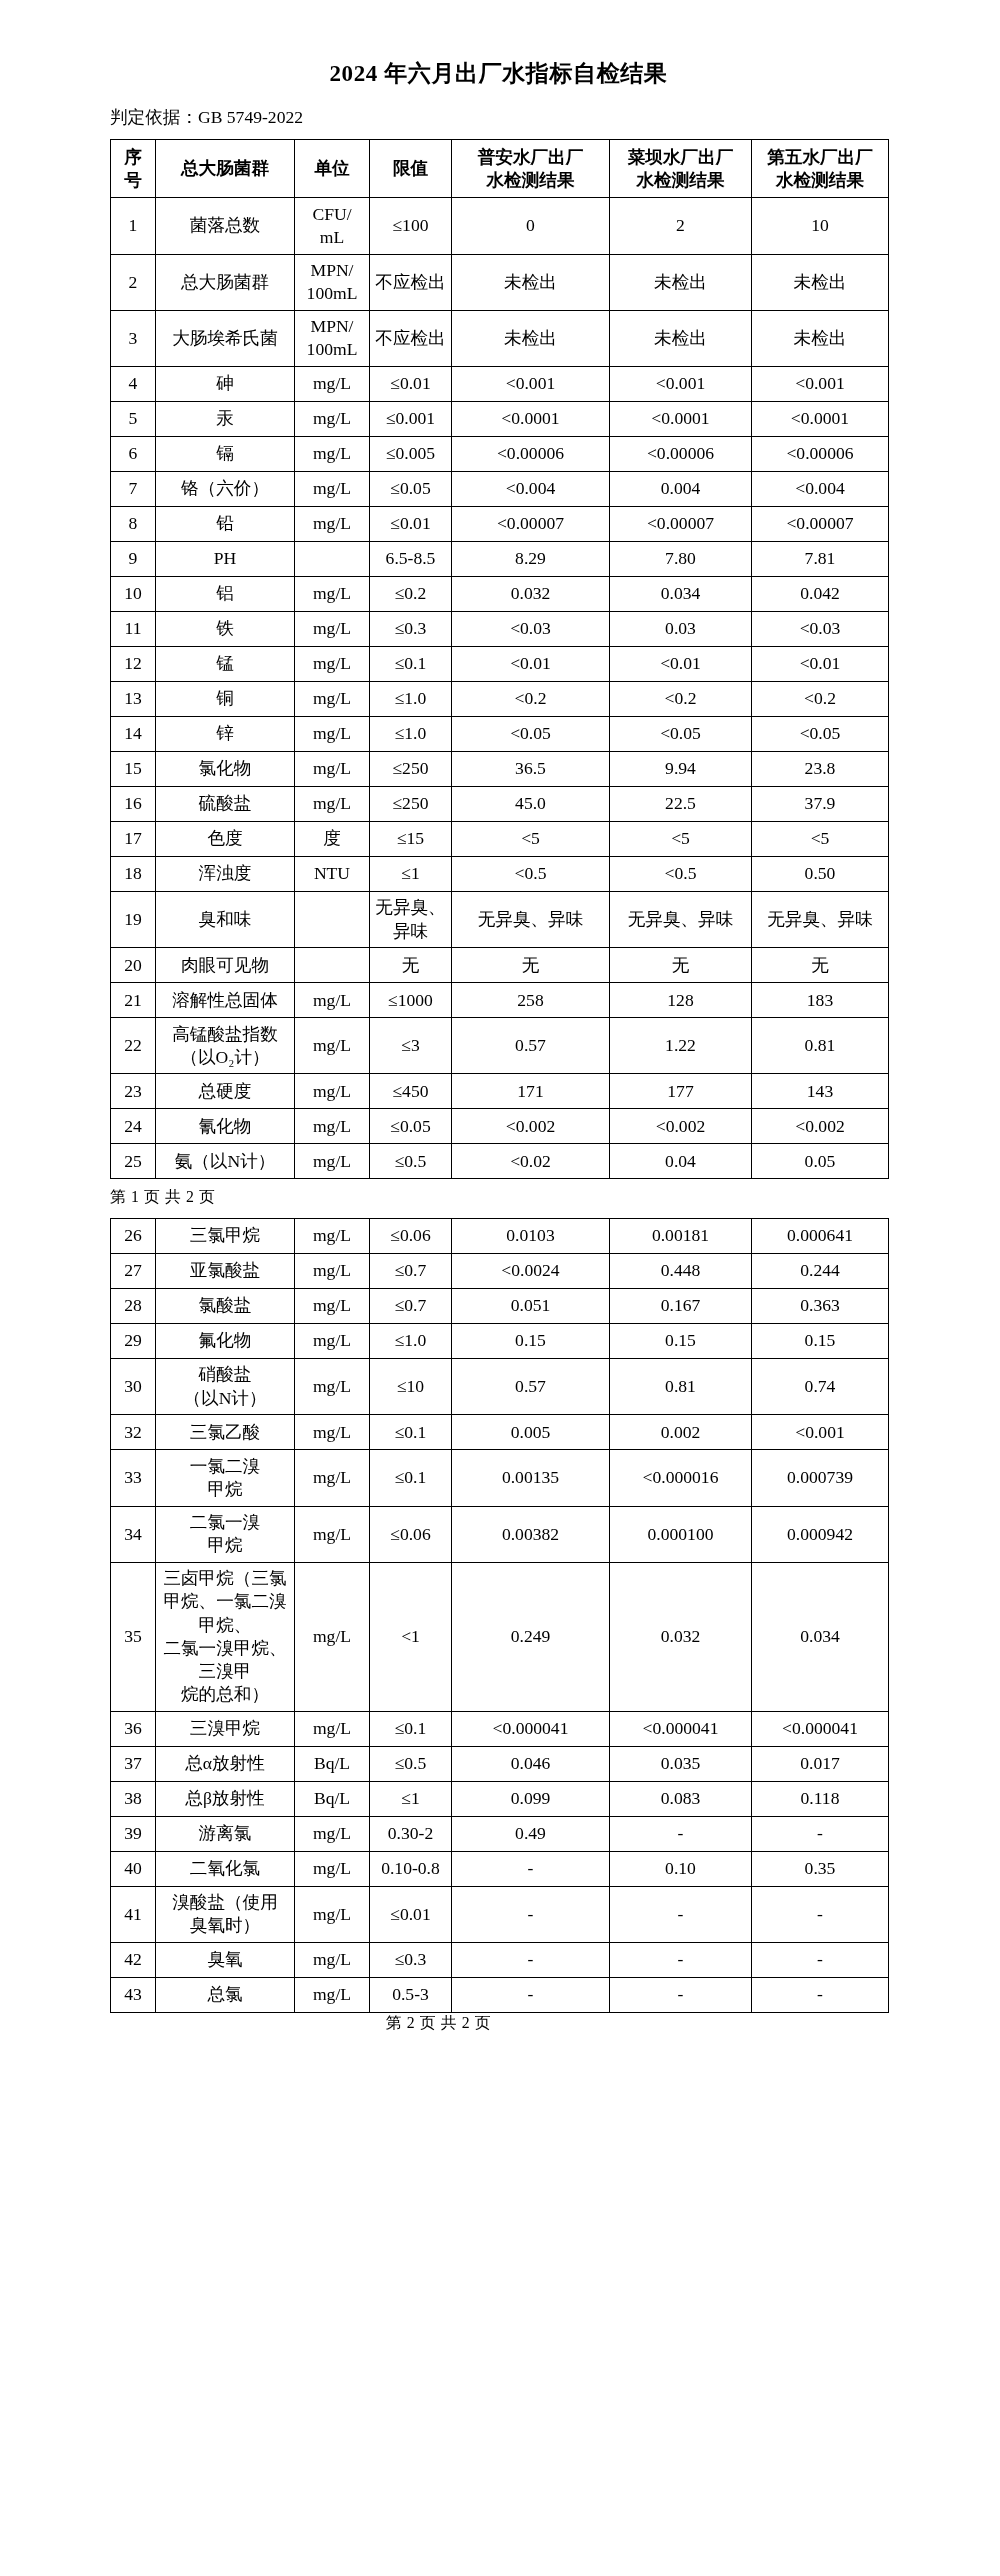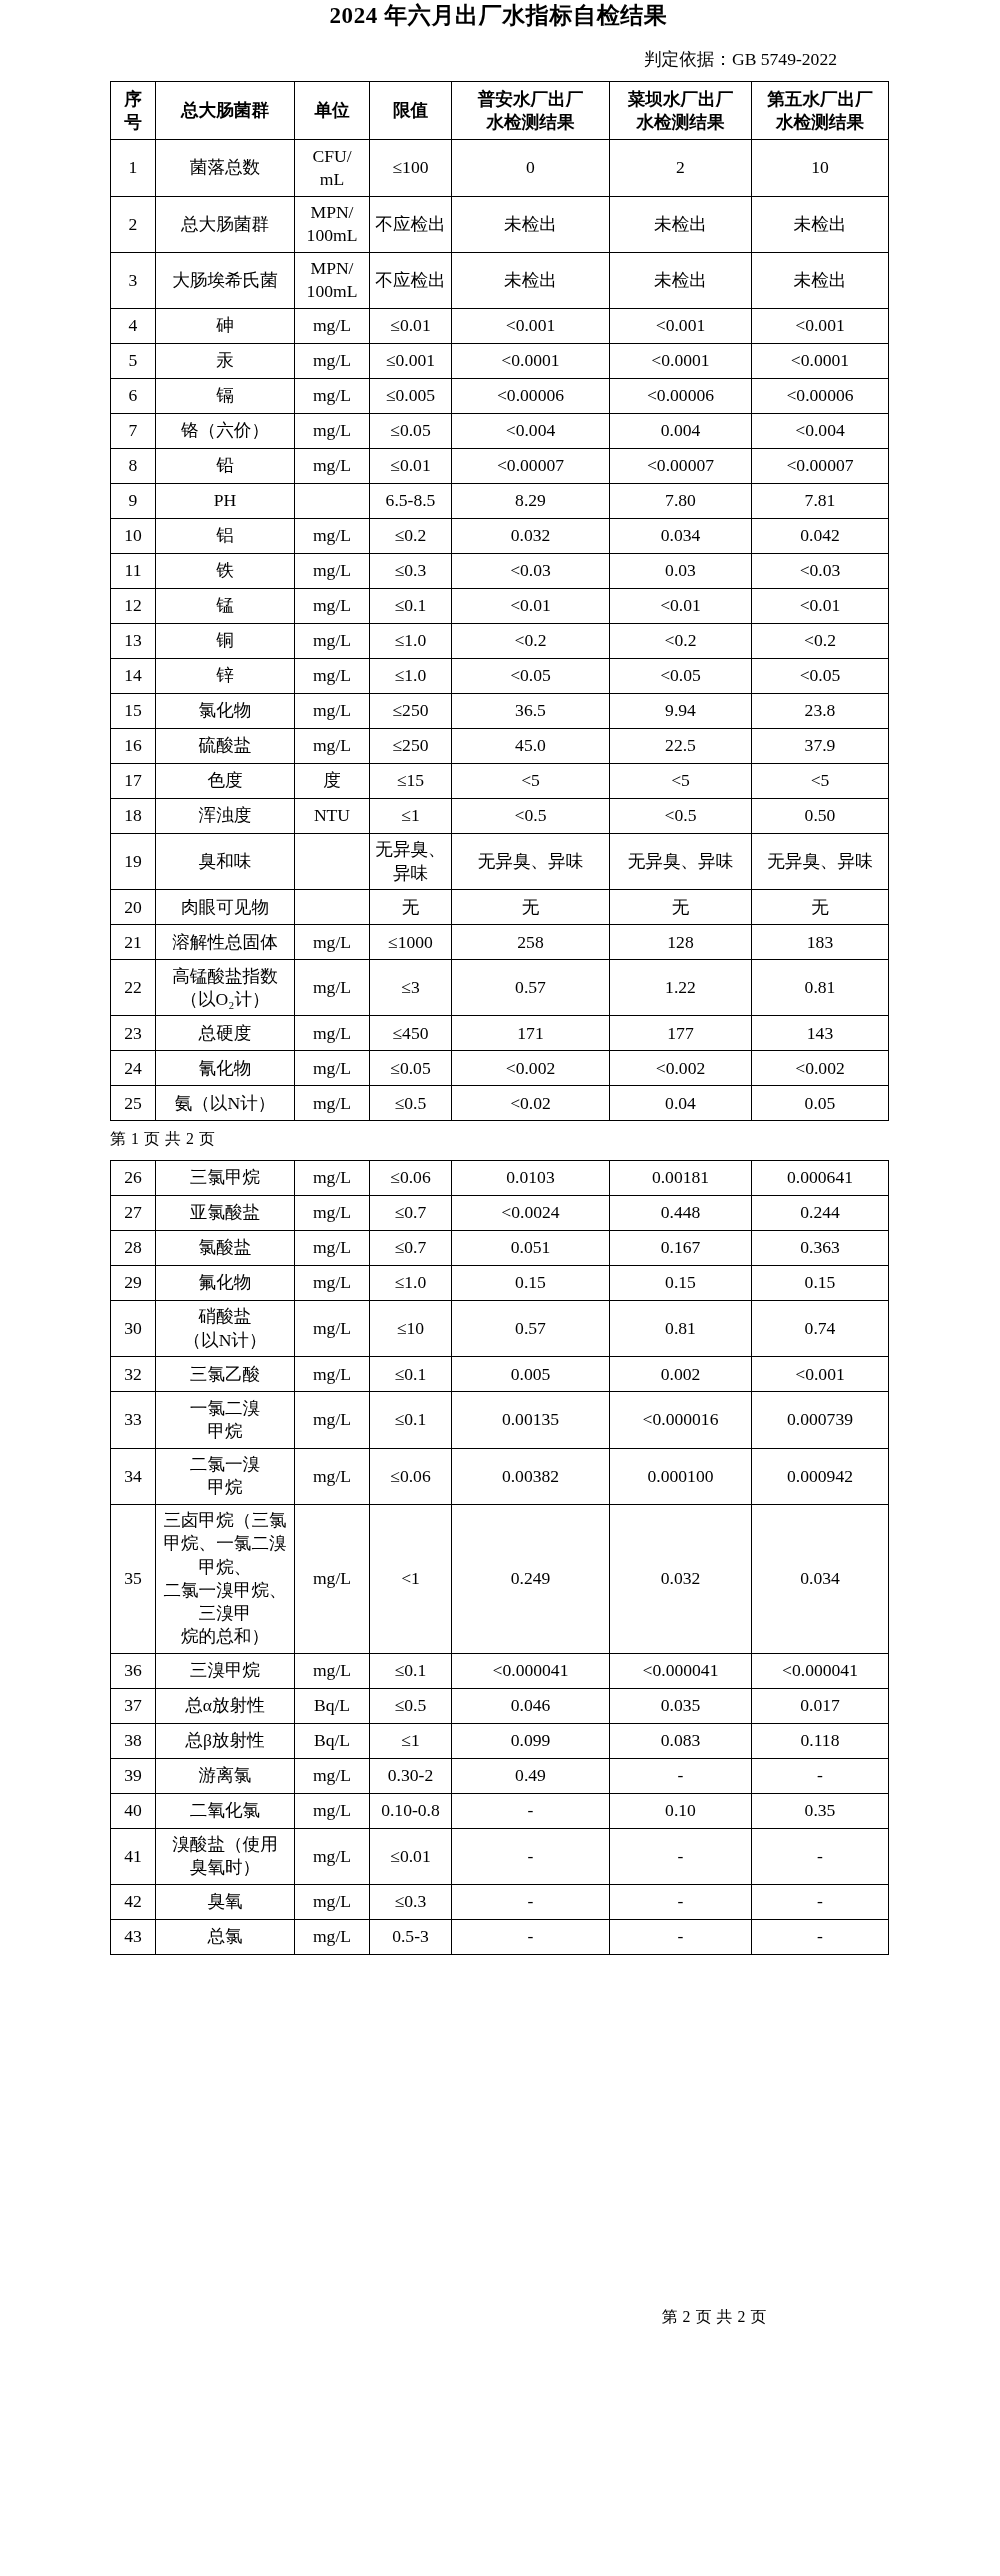--- a/index.html
+++ b/index.html
@@ -13,29 +13,30 @@
     overflow: hidden;
     color: #000;
     font-family: "Liberation Serif", "DejaVu Serif", serif;
   }
   .sheet {
     width: 777px;
     margin-left: 110px;
   }
   .doc-title {
     margin: 0;
+    padding-top: 58px;
     font-size: 23px;
     font-weight: bold;
     text-align: center;
     letter-spacing: 0.6px;
   }
   .basis-line {
     margin-top: 16.4px;
     font-size: 17.6px;
-    text-align: right;
+    text-align: left;
     padding-right: 50px;
   }
   table.report {
     border-collapse: collapse;
     table-layout: fixed;
     width: 777px;
     margin-top: 10px;
   }
   table.report th, table.report td {
     border: solid #000;
@@ -64,23 +65,22 @@
   .page-footer {
     font-size: 15.8px;
     letter-spacing: 0.6px;
   }
   .footer-1 {
     padding-right: 55px;
     margin-top: 7.6px;
   }
   .table-page2 { margin-top: 63px; }
   .footer-2 {
-    text-align: right;
+    text-align: center;
     padding-right: 120px;
-    margin-top: 352px;
   }
 </style>
 </head>
 <body>
 
 <div class="sheet">
 
   <h1 class="doc-title">2024 年六月出厂水指标自检结果</h1>
 
   <div class="basis-line">判定依据：GB 5749-2022</div>

